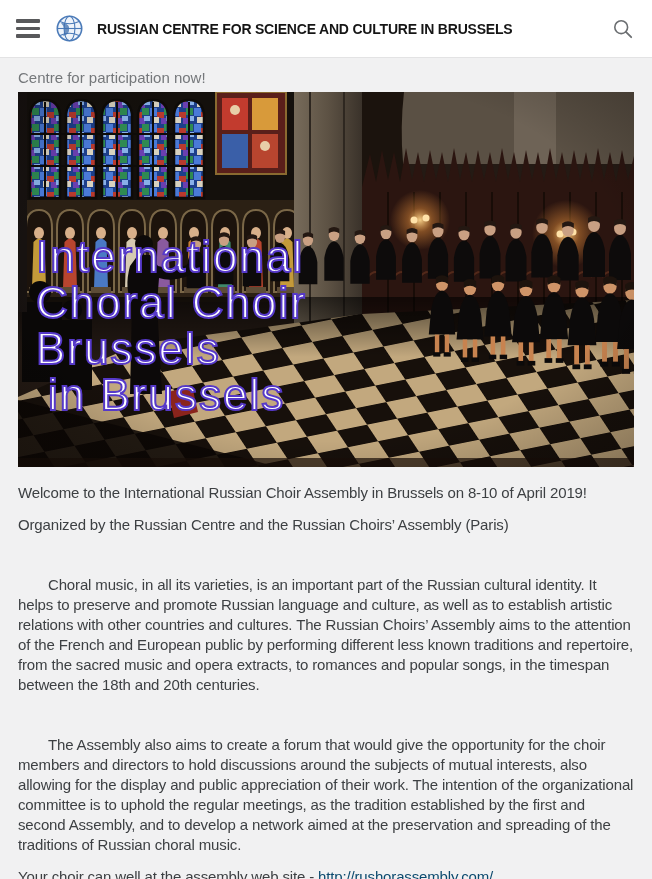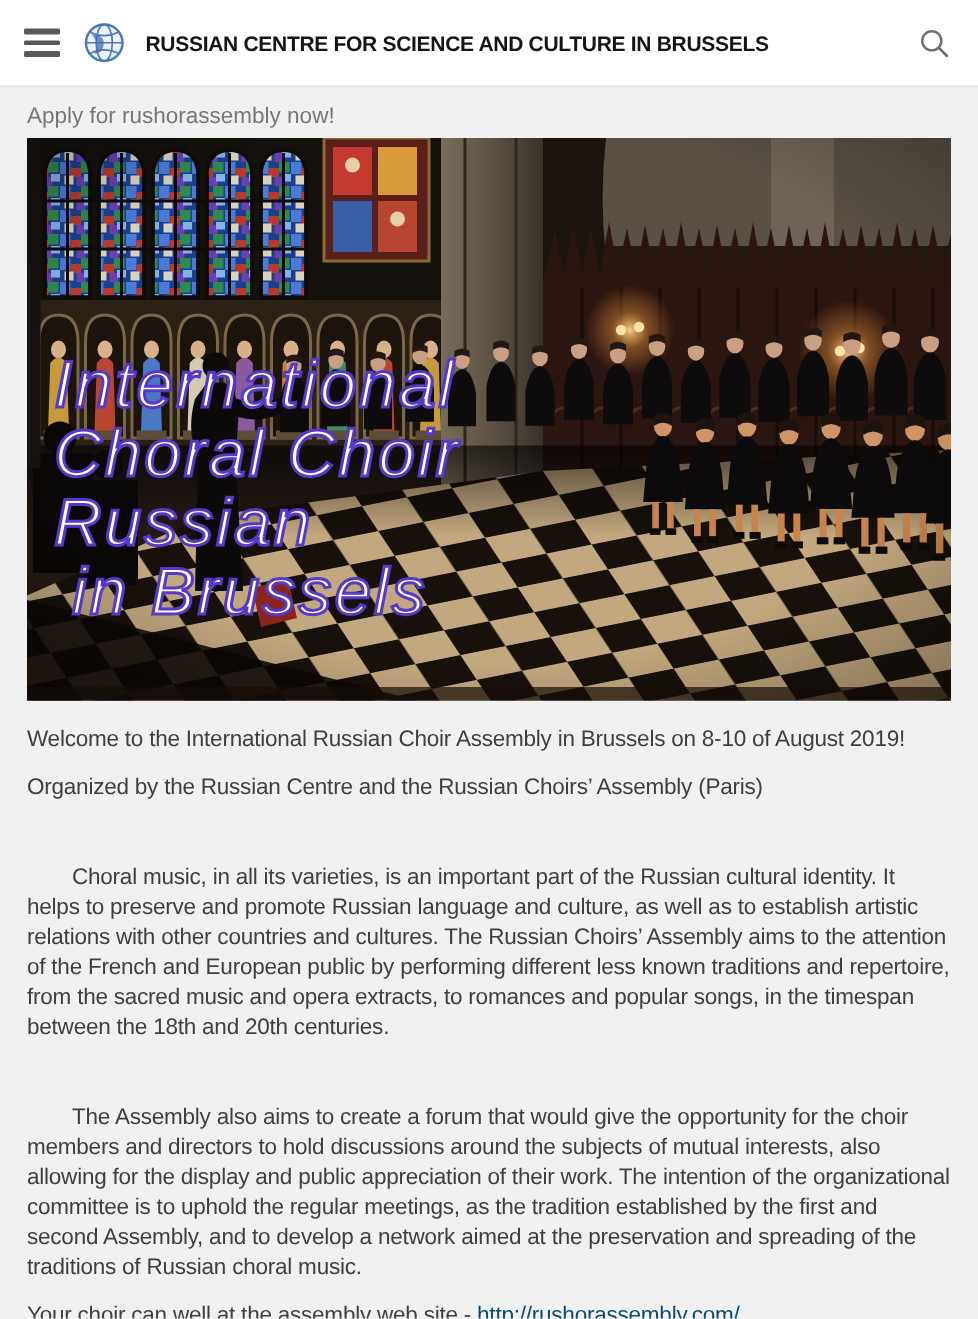--- a/index.html
+++ b/index.html
@@ -23,21 +23,21 @@
     white-space:nowrap;
   }
   .search-btn { margin-left:auto; background:none; border:none; padding:2px; cursor:pointer; display:flex; }
   
   .main { padding:10px 18px 0 18px; position:relative; }
   .apply-top { font-size:15px; line-height:19px; color:#75787b; margin:0 0 5px 0; text-decoration:none; display:block; }
   .article-title {
     font-size:19px; font-weight:400; color:#e8502d; letter-spacing:-0.3px;
     margin:0 0 11px 0; line-height:24px; white-space:nowrap;
   }
-  .hero { position:relative; width:616px; height:375px; background:#1d1410;font-style:italic; }
+  .hero { position:relative; width:616px; height:375px; background:#1d1410; }
   .hero svg { display:block; }
   .hero-overlay {
     position:absolute; left:18px; top:142px;
     font-size:44px; line-height:46px; letter-spacing:2px;
     color:#ffffff; font-weight:400;
     -webkit-text-stroke:2px #5639c9;
     white-space:nowrap;
   }
   .hero-overlay .line-indent { padding-left:12px; }
   .para { font-size:15px; line-height:20px; letter-spacing:-0.15px; margin:16px 0 0 0; }
@@ -68,21 +68,21 @@
   <button class="search-btn">
     <svg width="22" height="22" viewBox="0 0 22 22">
       <circle cx="9.2" cy="9.2" r="6.4" fill="none" stroke="#6b6e71" stroke-width="1.6"></circle>
       <line x1="13.9" y1="13.9" x2="19.2" y2="19.2" stroke="#6b6e71" stroke-width="1.8" stroke-linecap="round"></line>
     </svg>
   </button>
 </header>
 
 <main class="main">
 
-  <a class="apply-top" href="#">Apply for rushorassembly now!</a>
+  <a class="apply-top" href="#">Centre for participation now!</a>
 
 
   <div class="hero">
     <svg width="616" height="375" viewBox="0 0 616 375">
       <defs>
         <pattern id="glass" width="22" height="16" patternUnits="userSpaceOnUse">
           <rect width="22" height="16" fill="#1d3f8a"></rect>
           <rect x="0" y="0" width="7" height="8" fill="#4a7ad8"></rect>
           <rect x="7" y="4" width="7" height="6" fill="#b83a2e"></rect>
           <rect x="14" y="0" width="7" height="7" fill="#2f8a52"></rect>
@@ -262,26 +262,26 @@
       <rect x="38" y="228" width="36" height="70" fill="#0a0807"></rect>
 
       <rect x="0" y="0" width="9" height="220" fill="#171210"></rect>
       <rect x="0" y="366" width="616" height="9" fill="#1a0e08" opacity="0.7"></rect>
       <rect width="616" height="375" fill="url(#vig)"></rect>
     </svg>
 
     <div class="hero-overlay">
       <div>International</div>
       <div>Choral Choir</div>
-      <div>Russian</div>
+      <div>Brussels</div>
       <div class="line-indent">in Brussels</div>
     </div>
   </div>
 
-  <p class="para">Welcome to the International Russian Choir Assembly in Brussels on 8-10 of August 2019!</p>
+  <p class="para">Welcome to the International Russian Choir Assembly in Brussels on 8-10 of April 2019!</p>
 
   <p class="para tight">Organized by the Russian Centre and the Russian Choirs’ Assembly (Paris)</p>
 
   <p class="para tight indent">Choral music, in all its varieties, is an important part of the Russian cultural identity. It helps to preserve and promote Russian language and culture, as well as to establish artistic relations with other countries and cultures. The Russian Choirs’ Assembly aims to the attention of the French and European public by performing different less known traditions and repertoire, from the sacred music and opera extracts, to romances and popular songs, in the timespan between the 18th and 20th centuries.</p>
 
   <p class="para tight indent">The Assembly also aims to create a forum that would give the opportunity for the choir members and directors to hold discussions around the subjects of mutual interests, also allowing for the display and public appreciation of their work. The intention of the organizational committee is to uphold the regular meetings, as the tradition established by the first and second Assembly, and to develop a network aimed at the preservation and spreading of the traditions of Russian choral music.</p>
 
   <p class="para tight"><span>Your choir can well at the assembly web site - </span><a class="weblink" href="#">http://rushorassembly.com/</a></p>
 
   <a class="apply-top para tight" style="margin-top:12px;" href="#">Apply for participation now!</a>

